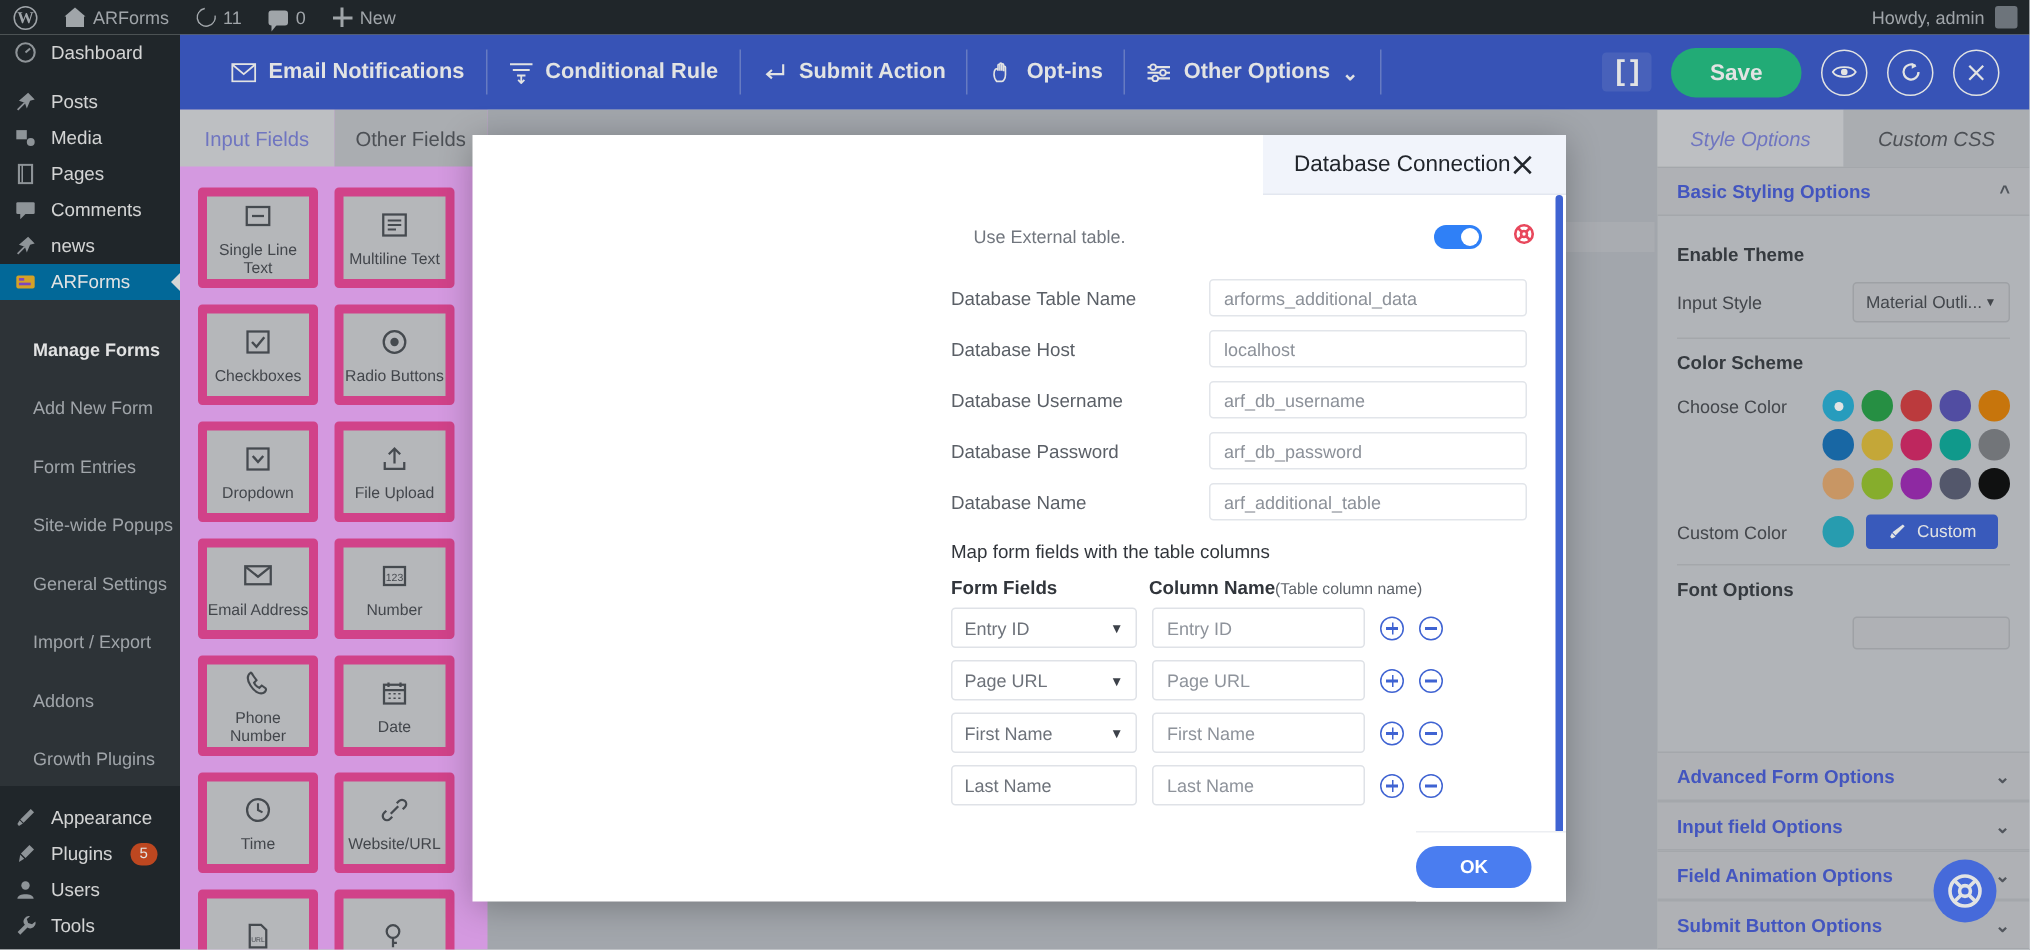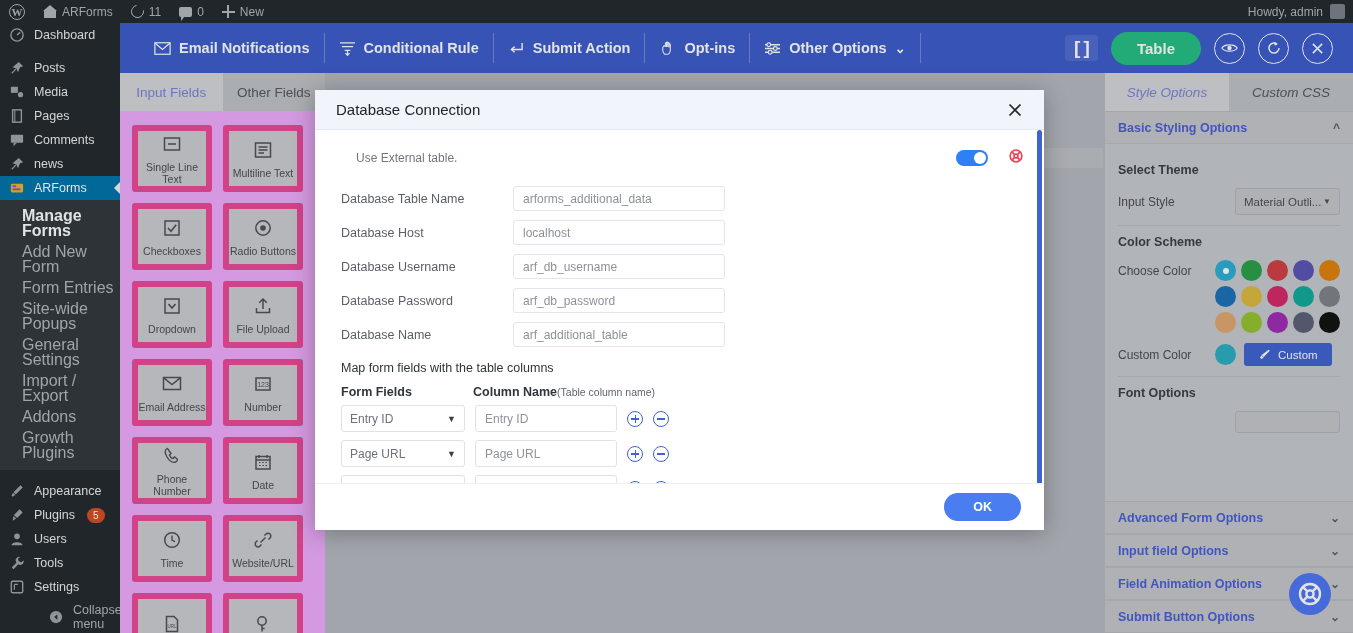--- a/index.html
+++ b/index.html
@@ -38,21 +38,21 @@
   }
   .menu-item{ display:flex; align-items:center; gap:9px; height:24px; padding:0 0 0 9px; color:#eee; font-size:12.5px;}
   .menu-item.sep{ margin-top:9px; }
   .menu-item.current{ background:#0073aa; color:#fff; position:relative;}
   .menu-item.current:after{
     content:""; position:absolute; right:-1px; top:50%; transform:translateY(-50%);
     border-top:7px solid transparent;border-bottom:7px solid transparent;border-right:7px solid #f1f1f1;
   }
   .mi-icon{ width:16px; height:16px; flex:0 0 16px; display:flex;align-items:center;justify-content:center; color:#a0a5aa; font-size:13px;}
   .submenu{ background:#32373c; padding:5px 0 7px 0;}
-  .submenu .sub-item{ display:block; padding:3px 0 3px 22px; font-size:16px; color:#b4b9be; line-height:15px;}
+  .submenu .sub-item{ display:block; padding:3px 0 3px 22px; font-size:12px; color:#b4b9be; line-height:15px;margin-top:18px;}
   .submenu .sub-item.active{ color:#fff; font-weight:bold;}
   .badge-count{
     background:#d54e21;color:#fff;border-radius:9px;font-size:10px;
     padding:1px 6px;margin-left:3px;line-height:13px;
   }
 
   
   #topbar{
     position:absolute; left:120px; top:23px; width:1233px; height:50px;
     background:#3d5ccc; display:flex; align-items:center; z-index:40;
@@ -110,23 +110,23 @@
   .swatch.sel{ position:relative;}
   .swatch.sel:after{ content:"";position:absolute;left:7.5px;top:7.5px;width:6px;height:6px;border-radius:50%;background:#fff;}
   .custom-btn{ display:flex;align-items:center;gap:7px;background:#3f63d2;color:#fff;font-size:11.5px;
                padding:5px 14px;border-radius:3px;}
   .help-fab{ position:absolute; right:22px; bottom:18px; width:42px;height:42px;border-radius:50%;
              background:#4e76f5; display:flex;align-items:center;justify-content:center; z-index:55;}
 
   
   #overlay{ position:absolute; left:0; top:0; width:1353px; height:633px; background:rgba(20,22,28,0.12); z-index:70;}
   #modal{
-    position:absolute; left:315px; top:90px; width:729px; height:440px;
+    position:absolute; left:315px; top:90px; width:729px; height:511px;
     background:#fff; z-index:80; box-shadow:0 3px 22px rgba(0,0,0,.28);
-    display:flex; flex-direction:column;
+    display:flex; flex-direction:column;align-items:flex-end;
   }
   .mod-head{ height:40px; background:#f1f4fb; display:flex;align-items:center;justify-content:space-between;
              padding:0 21px; border-bottom:1px solid #e3e7f0;}
   .mod-title{ font-size:15px; color:#21252b;}
   .mod-close{ font-size:19px; color:#22262c; line-height:1;}
   .mod-body{ flex:1; position:relative; overflow:hidden; padding:20px 26px 6px 26px;}
   .mod-scroll{ position:absolute; right:2px; top:0; width:5px; height:440px; background:#3f63d2; border-radius:3px;}
   .lifebuoy-sm{ position:absolute; right:20px; top:19px; width:15px;height:15px;}
 
   .tog-row{ display:flex; align-items:center; justify-content:space-between; margin-bottom:6px; padding-right:30px;}
@@ -320,21 +320,21 @@
           <span>Custom CSS</span>
         </div>
     </div>
 
     <div class="rp-accordion-head">
       <span>Basic Styling Options</span>
       <span class="chev">^</span>
     </div>
 
     <div class="rp-body">
-      <div class="rp-h">Select Theme</div>
+      <div class="rp-h">Enable Theme</div>
       <div class="rp-row">
         <span class="rp-lab">Input Style</span>
         <div class="sel-box">
           <span>Material Outli...</span>
           <span style="font-size:8px">▼</span>
         </div>
       </div>
       <div class="rp-divider"></div>
       <div class="rp-h">Color Scheme</div>
       <div class="rp-row" style="align-items:flex-start">
@@ -614,21 +614,21 @@
           <circle cx="5" cy="4" r="2" fill="#3d5ccc" stroke="#fff" stroke-width="1.3"></circle>
           <circle cx="12" cy="8" r="2" fill="#3d5ccc" stroke="#fff" stroke-width="1.3"></circle>
           <circle cx="6.5" cy="12" r="2" fill="#3d5ccc" stroke="#fff" stroke-width="1.3"></circle>
         </svg>
     </span>
     <span>Other Options</span>
     <span style="font-size:13px">⌄</span>
   </div>
   <div class="tb-right">
     <span class="bracket-btn">[ ]</span>
-    <button class="save-btn">Table</button>
+    <button class="save-btn">Save</button>
     <span class="circ-btn">
       <svg width="17" height="12" viewBox="0 0 20 13">
           <path d="M1 6.5 C4 1.5 16 1.5 19 6.5 C16 11.5 4 11.5 1 6.5 Z" fill="none" stroke="#fff" stroke-width="1.4"></path>
           <circle cx="10" cy="6.5" r="2.6" fill="#fff"></circle>
         </svg>
     </span>
     <span class="circ-btn">
       <svg width="16" height="16" viewBox="0 0 16 16">
           <path d="M13 8 A5 5 0 1 1 11 4" fill="none" stroke="#fff" stroke-width="1.5"></path>
           <path d="M8.5 1.8 L11.7 4.2 L8.5 5.8" fill="#fff"></path>

